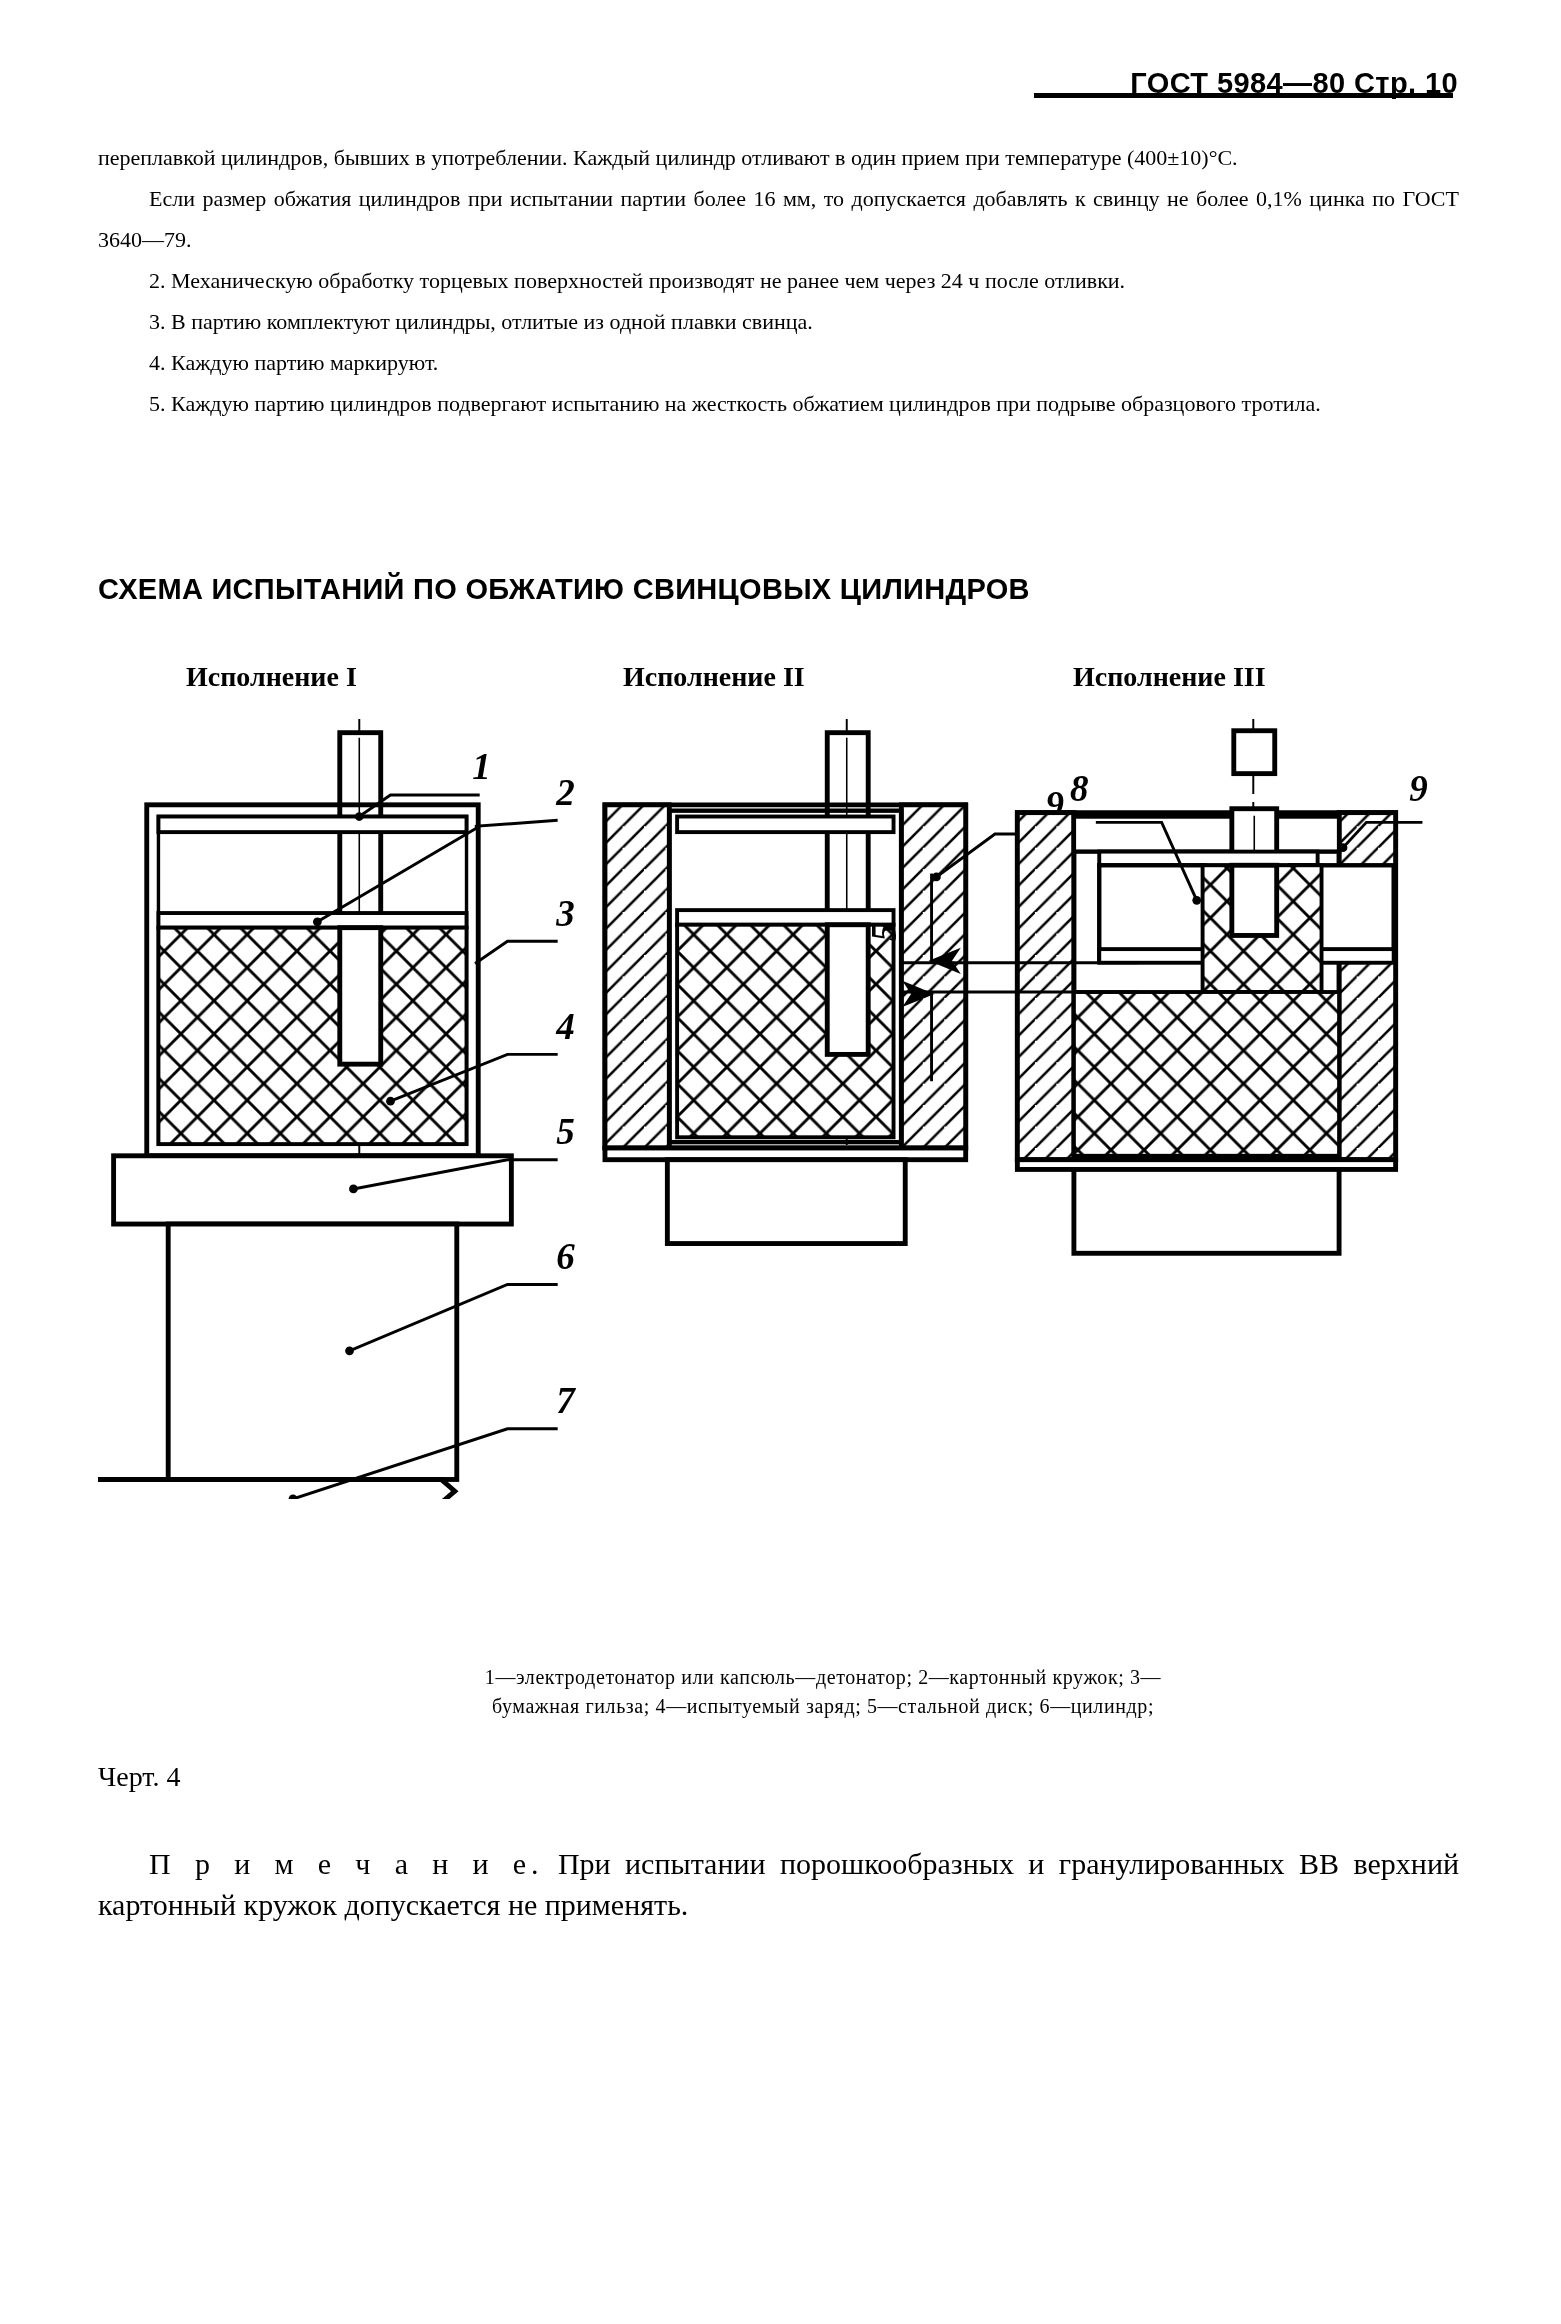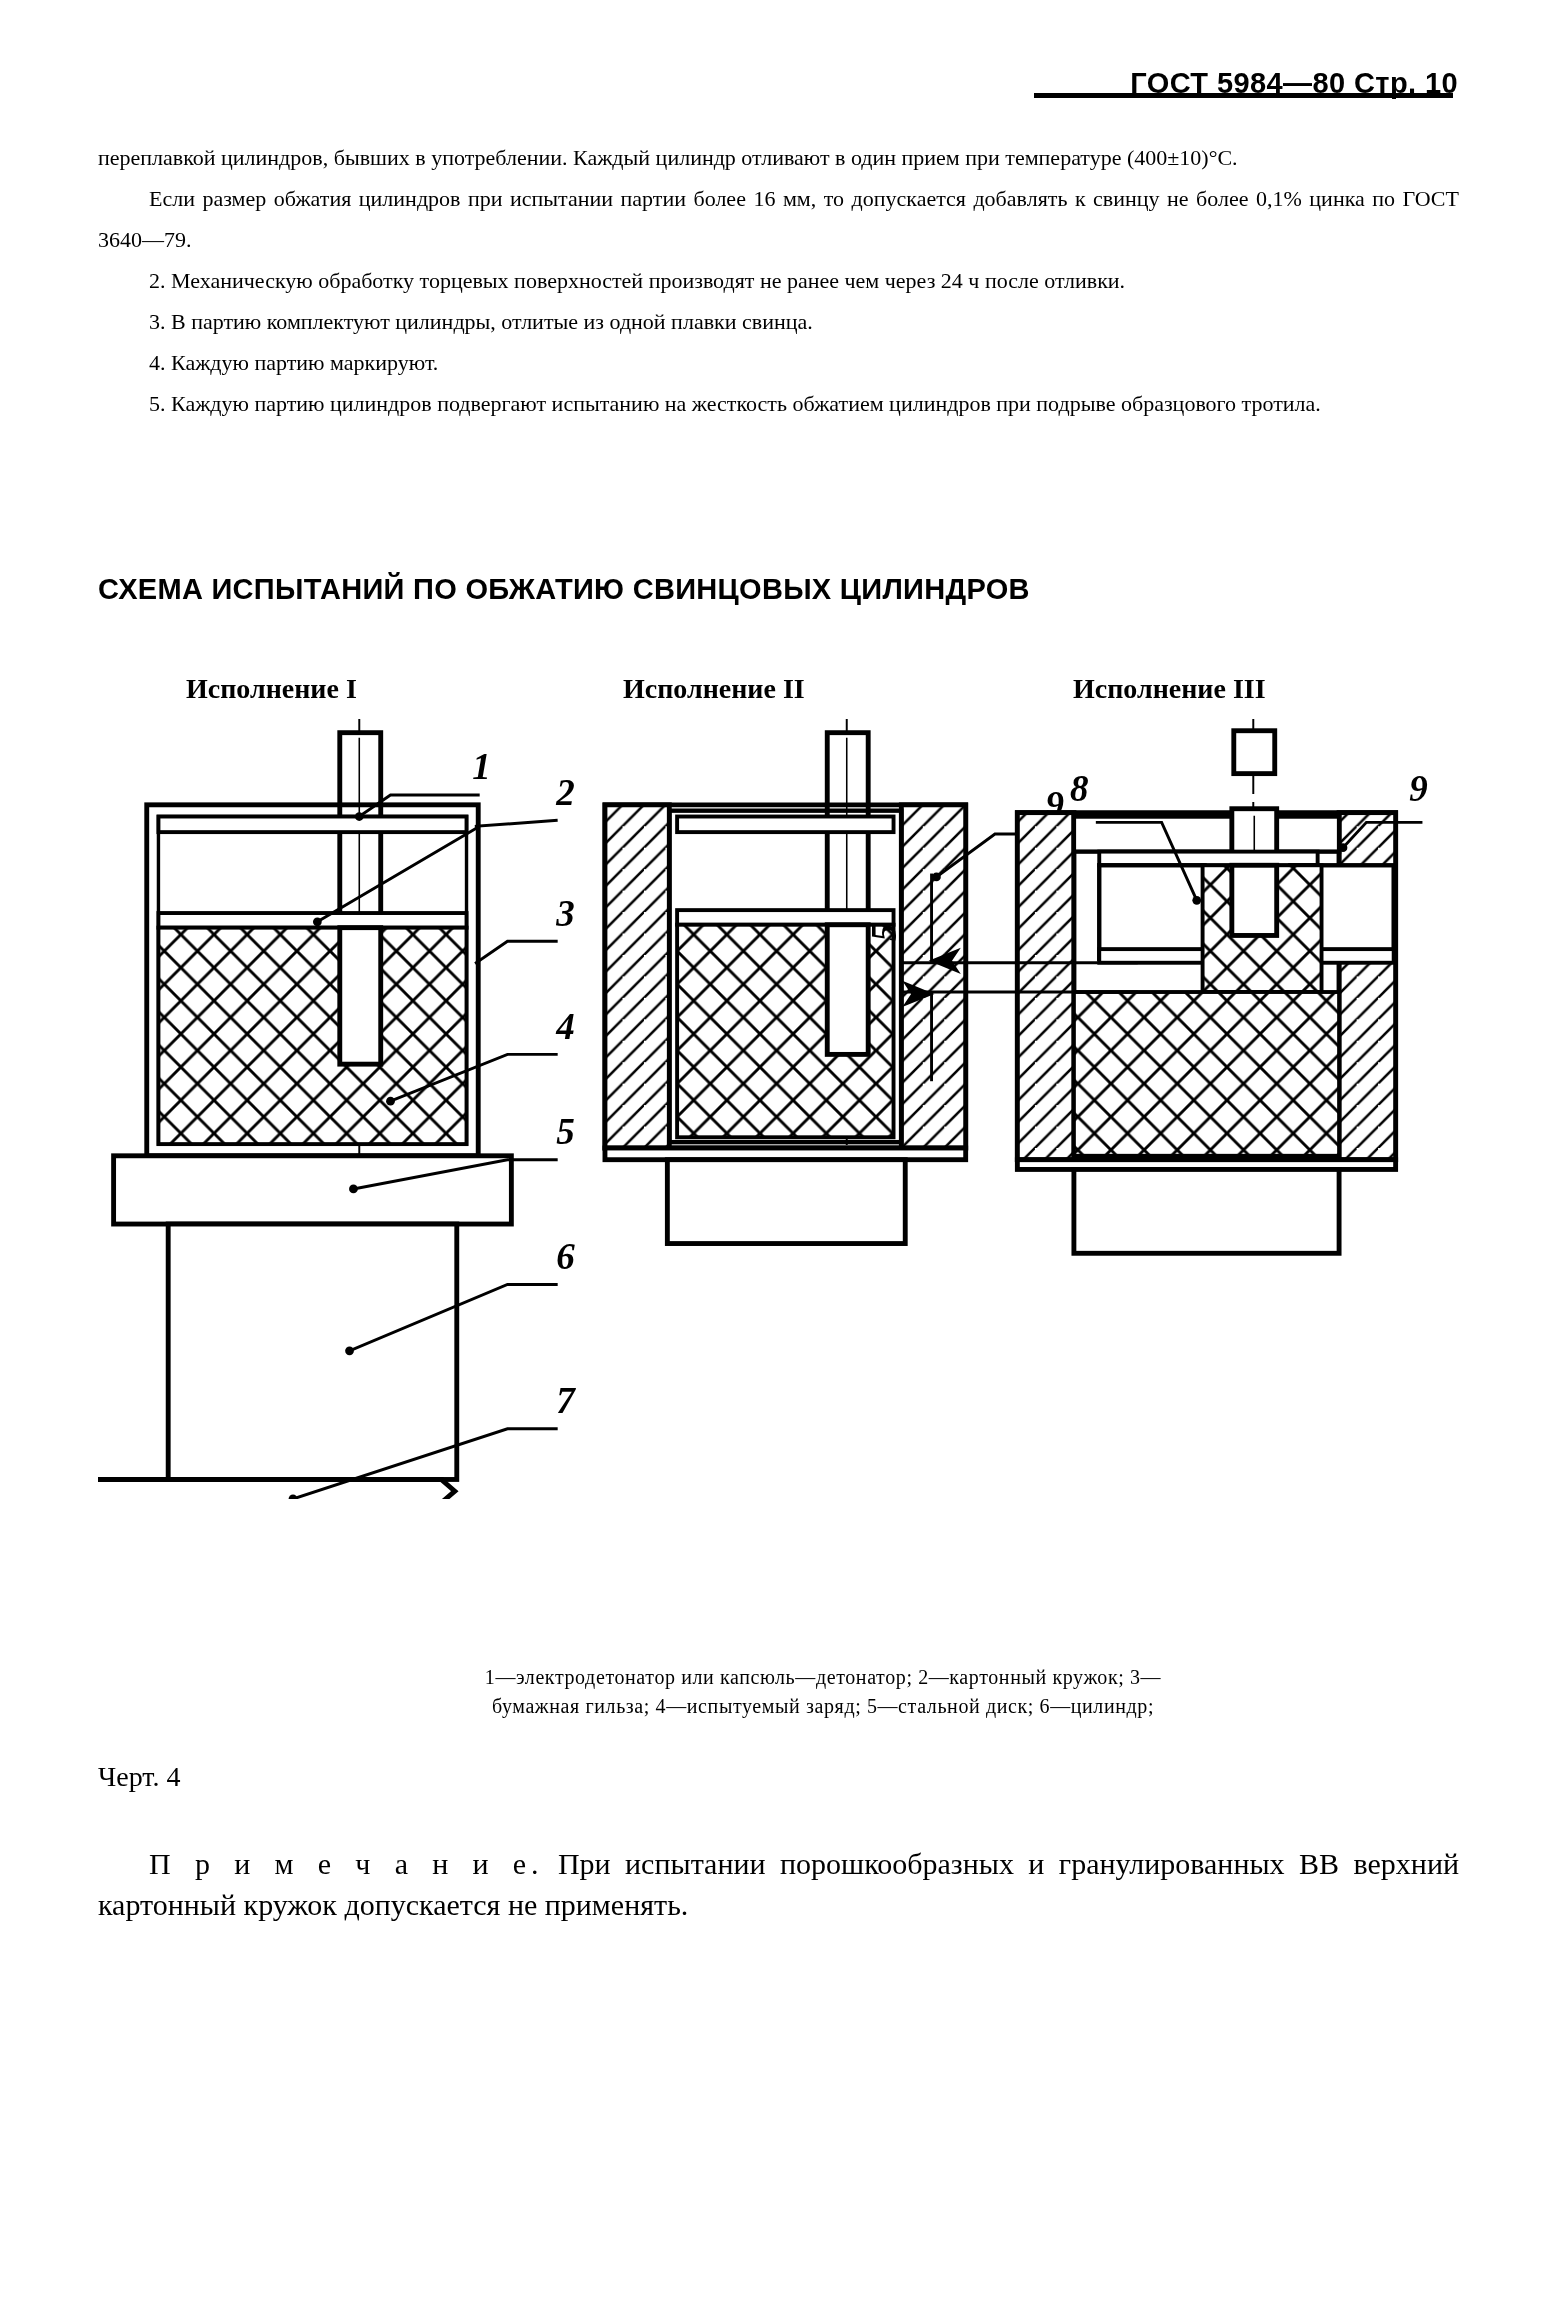--- a/index.html
+++ b/index.html
@@ -38,21 +38,21 @@
   
   .figure{
     position:absolute;left:98px;top:573px;width:1361px;height:1239px;
   }
   .fig-title{
     position:absolute;left:0;top:0;width:1361px;text-align:left;
     font-family:"Liberation Sans","DejaVu Sans",sans-serif;
     font-weight:bold;font-size:29px;letter-spacing:0.3px;
   }
   .variant-labels{
-    position:absolute;left:0;top:100px;width:1361px;height:39px;
+    position:absolute;left:0;top:88px;width:1361px;height:39px;
   }
   .variant{
     position:absolute;top:0;font-size:28px;font-weight:bold;
     font-family:"Liberation Serif","DejaVu Serif",serif;white-space:nowrap;
   }
   .v1{left:88px;}
   .v2{left:525px;}
   .v3{left:975px;}
 
   .drawing{position:absolute;left:0;top:146px;width:1361px;height:780px;}

